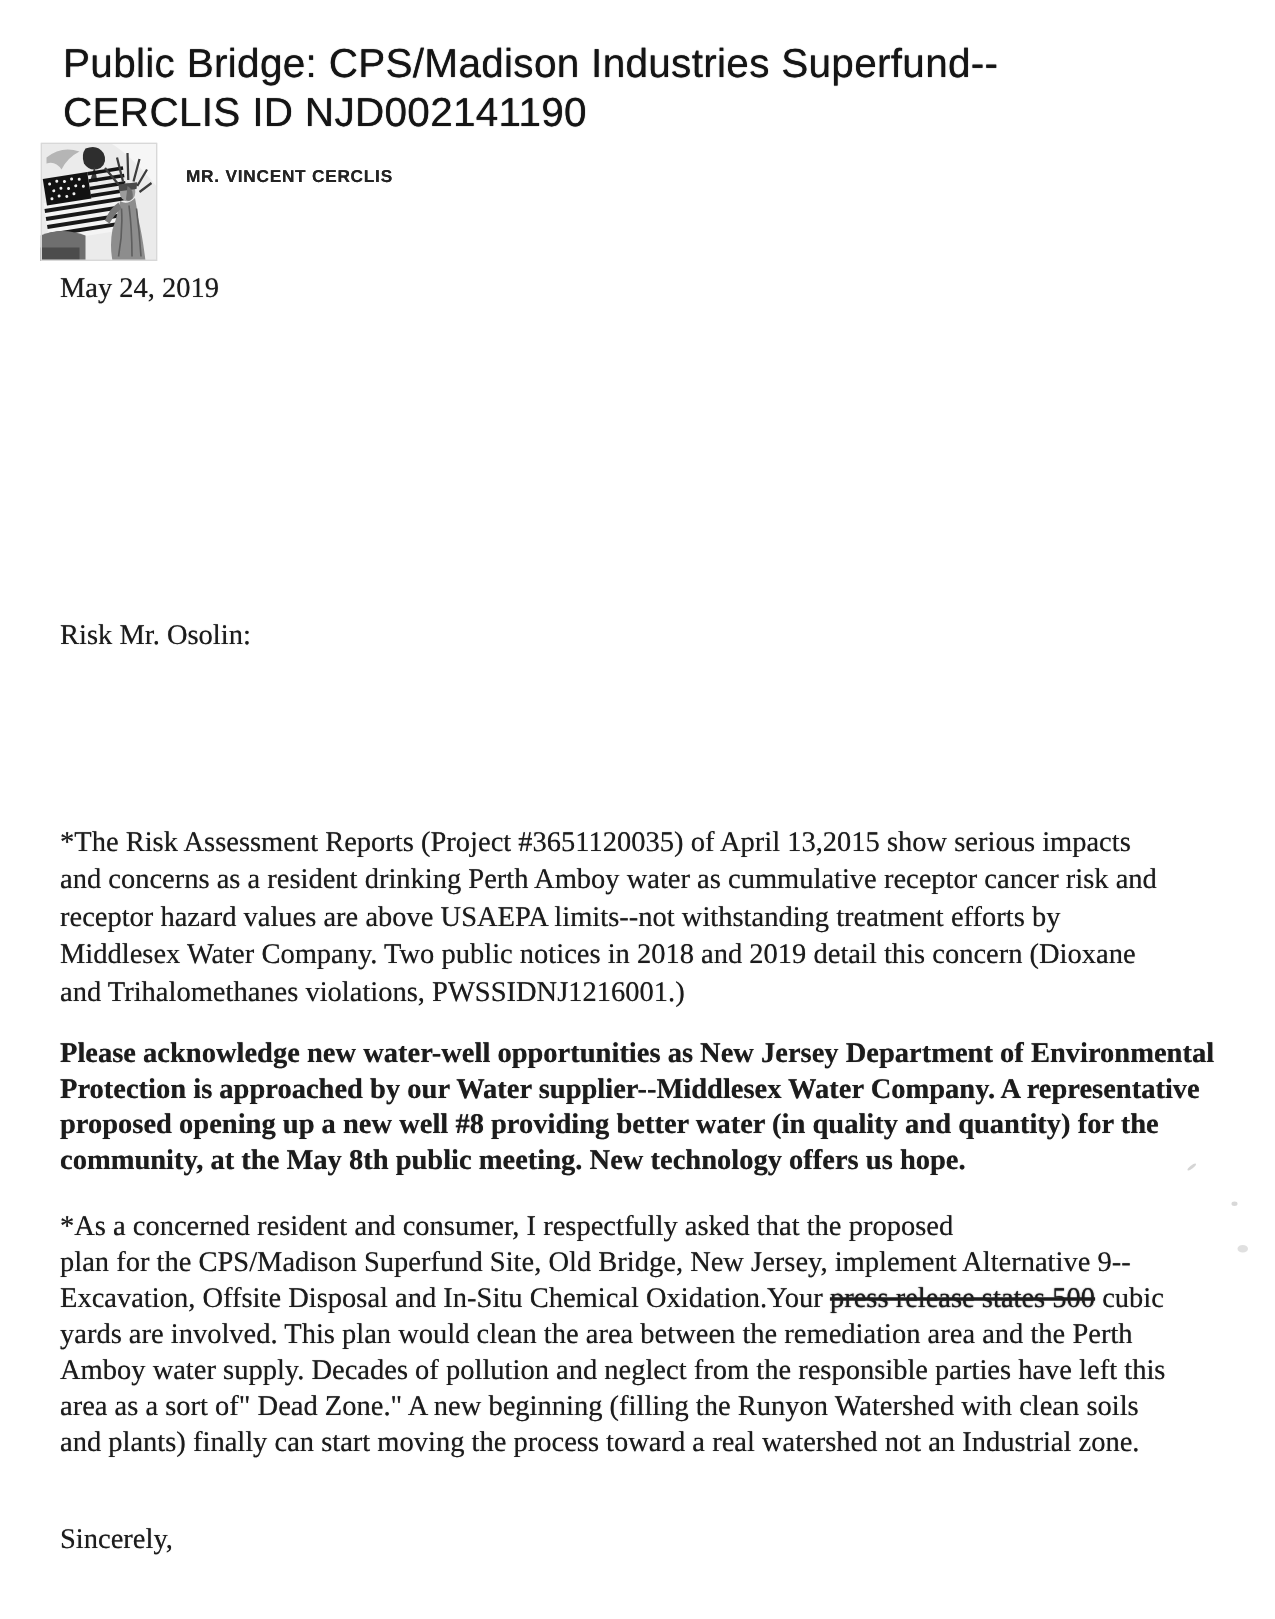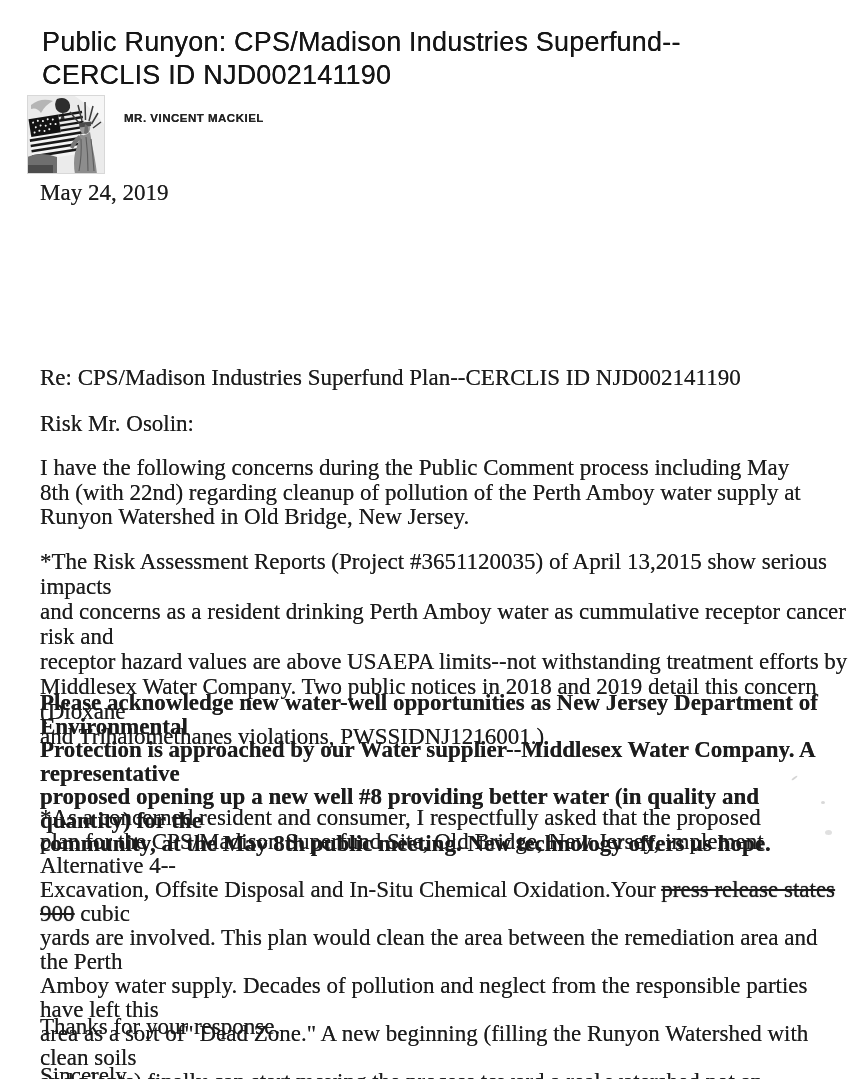--- a/index.html
+++ b/index.html
@@ -14,21 +14,21 @@
     font-size:27px;line-height:33px;letter-spacing:0.2px;color:#151515;
     white-space:pre-line;text-shadow:0 0 0.6px #151515;
   }
   .stamp{left:27px;top:95px;width:78px;height:79px;}
   .sender-name{
     left:124px;top:112px;
     font-family:"Liberation Sans",sans-serif;font-size:11.5px;font-weight:700;
     letter-spacing:0.5px;color:#242424;text-shadow:0 0 0.4px #242424;
   }
   .body-text{
-    left:40px;width:810px;font-size:23px;color:#1c1c1c;
+    left:40px;width:810px;font-size:19px;color:#1c1c1c;
     white-space:pre-line;text-shadow:0 0 0.45px rgba(28,28,28,0.75);
   }
   .date-line{top:181px;line-height:24px;}
   .recipient-block{top:251px;line-height:23.5px;}
   .subject-line{top:366px;line-height:24px;}
   .salutation-line{top:412px;line-height:24px;}
   .para-intro{top:456px;line-height:24.5px;}
   .para-risk{top:549px;line-height:25px;}
   .para-waterwell{top:691px;line-height:23.5px;font-weight:bold;}
   .para-plan{top:806px;line-height:24px;}
@@ -40,21 +40,21 @@
   .speck{position:absolute;background:#b2b2b2;border-radius:50%;}
   .speck-1{left:791px;top:777px;width:7px;height:2px;opacity:.55;transform:rotate(-38deg);}
   .speck-2{left:821px;top:801px;width:4px;height:3px;opacity:.5;}
   .speck-3{left:825px;top:830px;width:7px;height:5px;opacity:.4;}
 </style>
 </head>
 <body>
 
 <div class="page">
 
-  <h1 class="abs doc-title">Public Runyon: CPS/Madison Industries Superfund--
+  <h1 class="abs doc-title">Public Bridge: CPS/Madison Industries Superfund--
 CERCLIS ID NJD002141190</h1>
 
   <svg class="abs stamp" viewBox="0 0 78 79" width="78" height="79" aria-hidden="true">
     <rect width="78" height="79" fill="#ebebeb"></rect>
     <path d="M46 0 H78 V30 Q60 8 46 0 Z" fill="#f6f6f6"></path>
     <path d="M4 10 Q14 2 26 6 Q18 10 14 18 Q10 12 4 14 Z" fill="#a8a8a8" opacity=".8"></path>
     <path d="M30 4 Q38 1 42 7 Q45 13 40 17 Q33 20 29 14 Q27 8 30 4 Z" fill="#2e2e2e"></path>
     <path d="M36 16 L38 26 L33 26 Z" fill="#3a3a3a"></path>
     <g transform="rotate(-9 30 38)">
       <rect x="2" y="36" width="58" height="26" fill="#f4f4f4"></rect>
@@ -91,54 +91,49 @@
       <ellipse cx="58" cy="33" rx="5.2" ry="6.2" fill="#9c9c9c"></ellipse>
       <path d="M52 28 L64.5 26.5 L64 31 L52.5 32.5 Z" fill="#4a4a4a"></path>
       <path d="M58 29 Q62 31 61.5 37 Q59 40 57 38 Z" fill="#6e6e6e"></path>
       <path d="M53 39 Q51 50 48 58 Q46 68 48 79 L70 79 Q68 62 65 50 Q64 42 63 37 Q58 42 53 39 Z" fill="#8d8d8d"></path>
       <path d="M54 44 Q55 60 52 76 M59 42 Q61 58 61 76 M64 44 Q66 60 67 76" stroke="#5e5e5e" stroke-width="1.1" fill="none"></path>
       <path d="M52 40 Q46 44 43 52 L46 54 Q50 47 54 44 Z" fill="#777777"></path>
     </g>
     <rect x="0.5" y="0.5" width="77" height="78" fill="none" stroke="#d8d8d8" stroke-width="1"></rect>
   </svg>
 
-  <div class="abs sender-name">MR. VINCENT MACKIEL</div>
+  <div class="abs sender-name">MR. VINCENT CERCLIS</div>
 
   <div class="abs body-text date-line">May 24, 2019</div>
 
 
-  <div class="abs body-text subject-line">Re: CPS/Madison Industries Superfund Plan--CERCLIS ID NJD002141190</div>
 
   <div class="abs body-text salutation-line">Risk Mr. Osolin:</div>
 
-  <div class="abs body-text para-intro">I have the following concerns during the Public Comment process including May
-8th (with 22nd) regarding cleanup of pollution of the Perth Amboy water supply at
-Runyon Watershed in Old Bridge, New Jersey.</div>
 
   <div class="abs body-text para-risk">*The Risk Assessment Reports (Project #3651120035) of April 13,2015 show serious impacts
 and concerns as a resident drinking Perth Amboy water as cummulative receptor cancer risk and
 receptor hazard values are above USAEPA limits--not withstanding treatment efforts by
 Middlesex Water Company. Two public notices in 2018 and 2019 detail this concern (Dioxane
 and Trihalomethanes violations, PWSSIDNJ1216001.)</div>
 
   <div class="abs body-text para-waterwell">Please acknowledge new water-well opportunities as New Jersey Department of Environmental
 Protection is approached by our Water supplier--Middlesex Water Company. A representative
 proposed opening up a new well #8 providing better water (in quality and quantity) for the
 community, at the May 8th public meeting. New technology offers us hope.</div>
 
   <div class="abs body-text para-plan"><span>*As a concerned resident and consumer, I respectfully asked that the proposed
-plan for the CPS/Madison Superfund Site, Old Bridge, New Jersey, implement Alternative 4--
-Excavation, Offsite Disposal and In-Situ Chemical Oxidation.Your </span><span class="struck">press release states 900</span><span> cubic
+plan for the CPS/Madison Superfund Site, Old Bridge, New Jersey, implement Alternative 9--
+Excavation, Offsite Disposal and In-Situ Chemical Oxidation.Your </span><span class="struck">press release states 500</span><span> cubic
 yards are involved. This plan would clean the area between the remediation area and the Perth
 Amboy water supply. Decades of pollution and neglect from the responsible parties have left this
 area as a sort of" Dead Zone." A new beginning (filling the Runyon Watershed with clean soils
 and plants) finally can start moving the process toward a real watershed not an Industrial zone.</span></div>
 
   <div class="abs body-text closing-block">
-    <div>Thanks for your response.</div>
     <div>Sincerely,</div>
     
   </div>
 
   <div class="speck speck-1"></div>
   <div class="speck speck-2"></div>
   <div class="speck speck-3"></div>
 
 </div>
 

